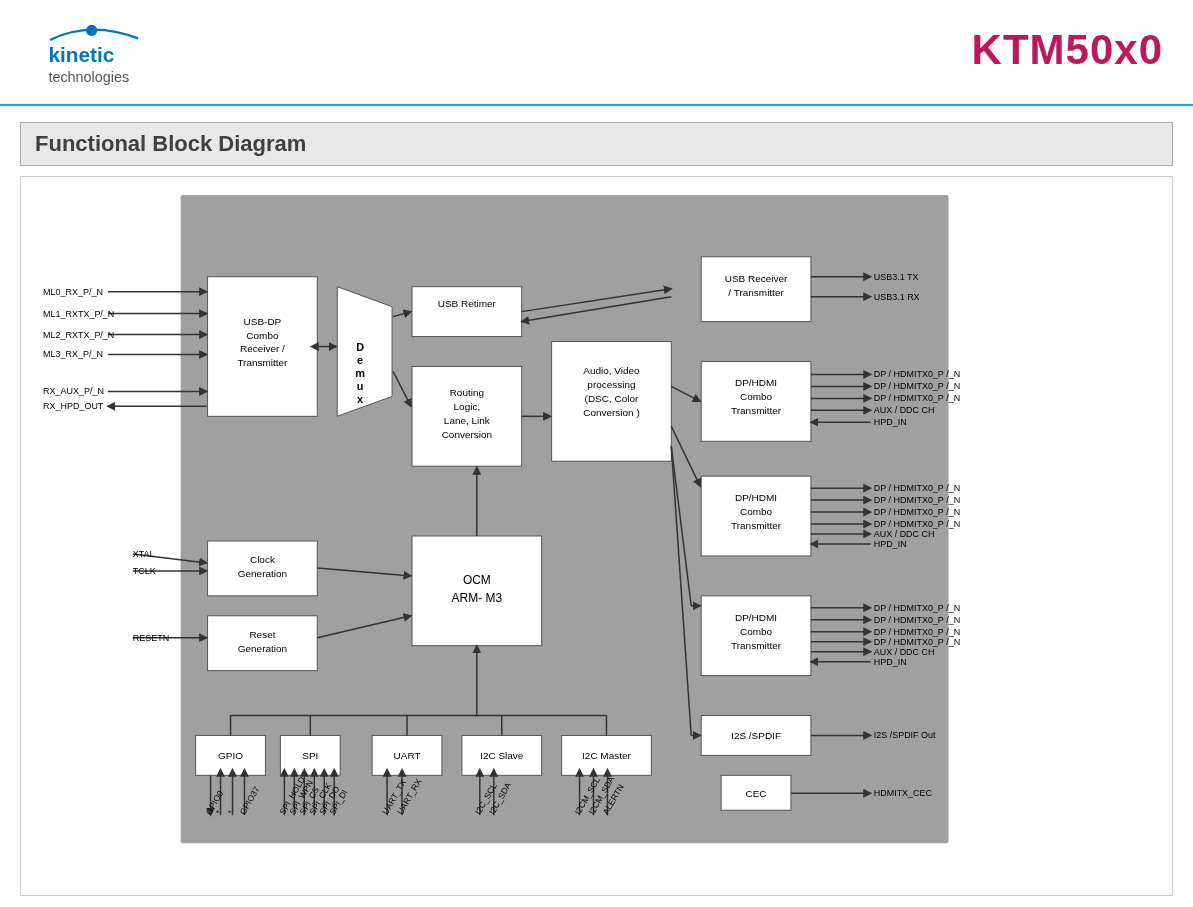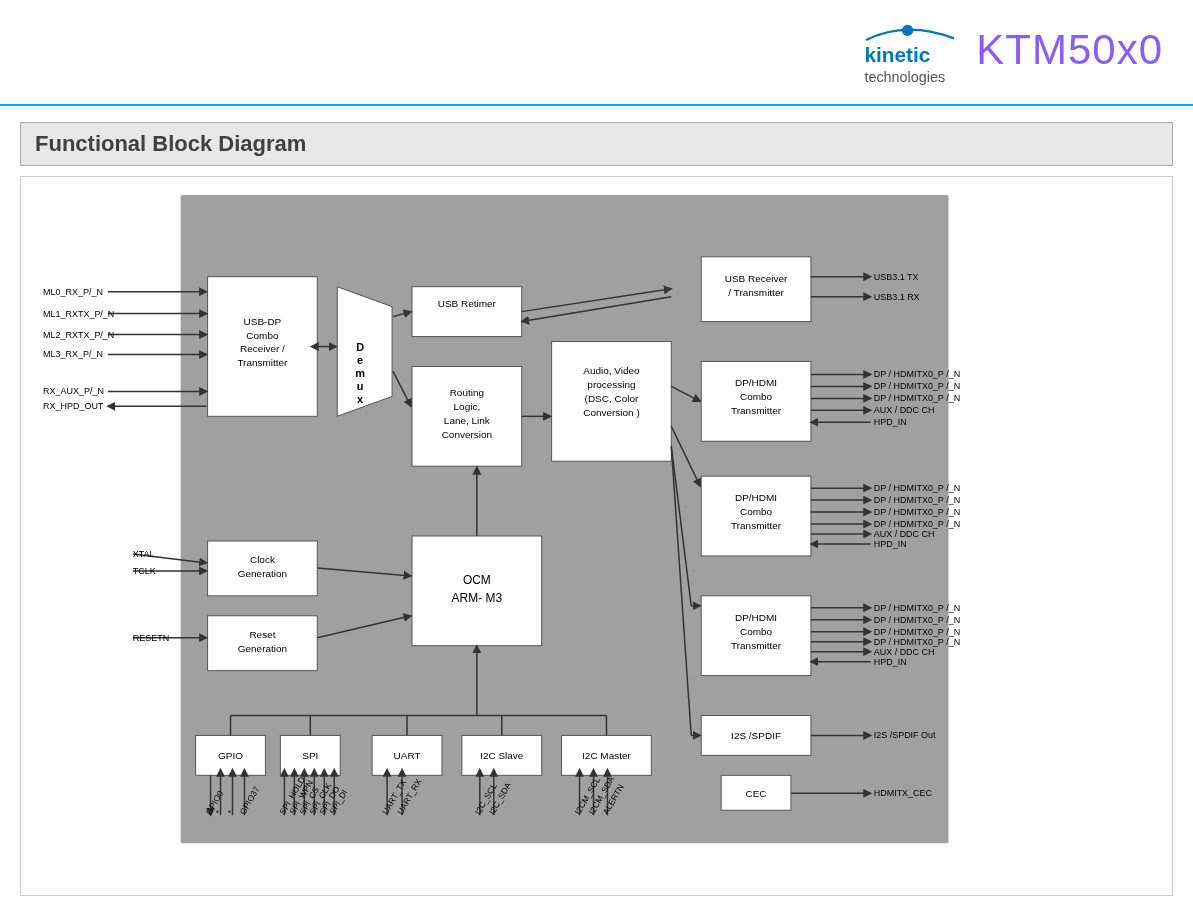--- a/index.html
+++ b/index.html
@@ -12,38 +12,38 @@
     }
     .page-wrapper {
       width: 1193px;
       background: #fff;
       padding: 0;
     }
     
     .header {
       display: flex;
       align-items: flex-start;
-      justify-content: flex-end;
+      justify-content: space-between;
       padding: 16px 30px 0 20px;
       border-bottom: 2px solid #00aeef;
       padding-bottom: 8px;
     }
     .logo-area {
       display: flex;
       flex-direction: column;
       align-items: flex-start;
     }
     .logo-svg {
       width: 140px;
       height: 80px;
     }
     .product-name {
       font-size: 42px;
-      font-weight: normal;
-      color: #8b5cf6;
+      font-weight: bold;
+      color: #be185d;
       letter-spacing: 1px;
       padding-top: 10px;
     }
     
     .section-title-bar {
       background: #e8e8e8;
       border: 1px solid #aaa;
       margin: 16px 20px 10px 20px;
       padding: 8px 14px;
     }

